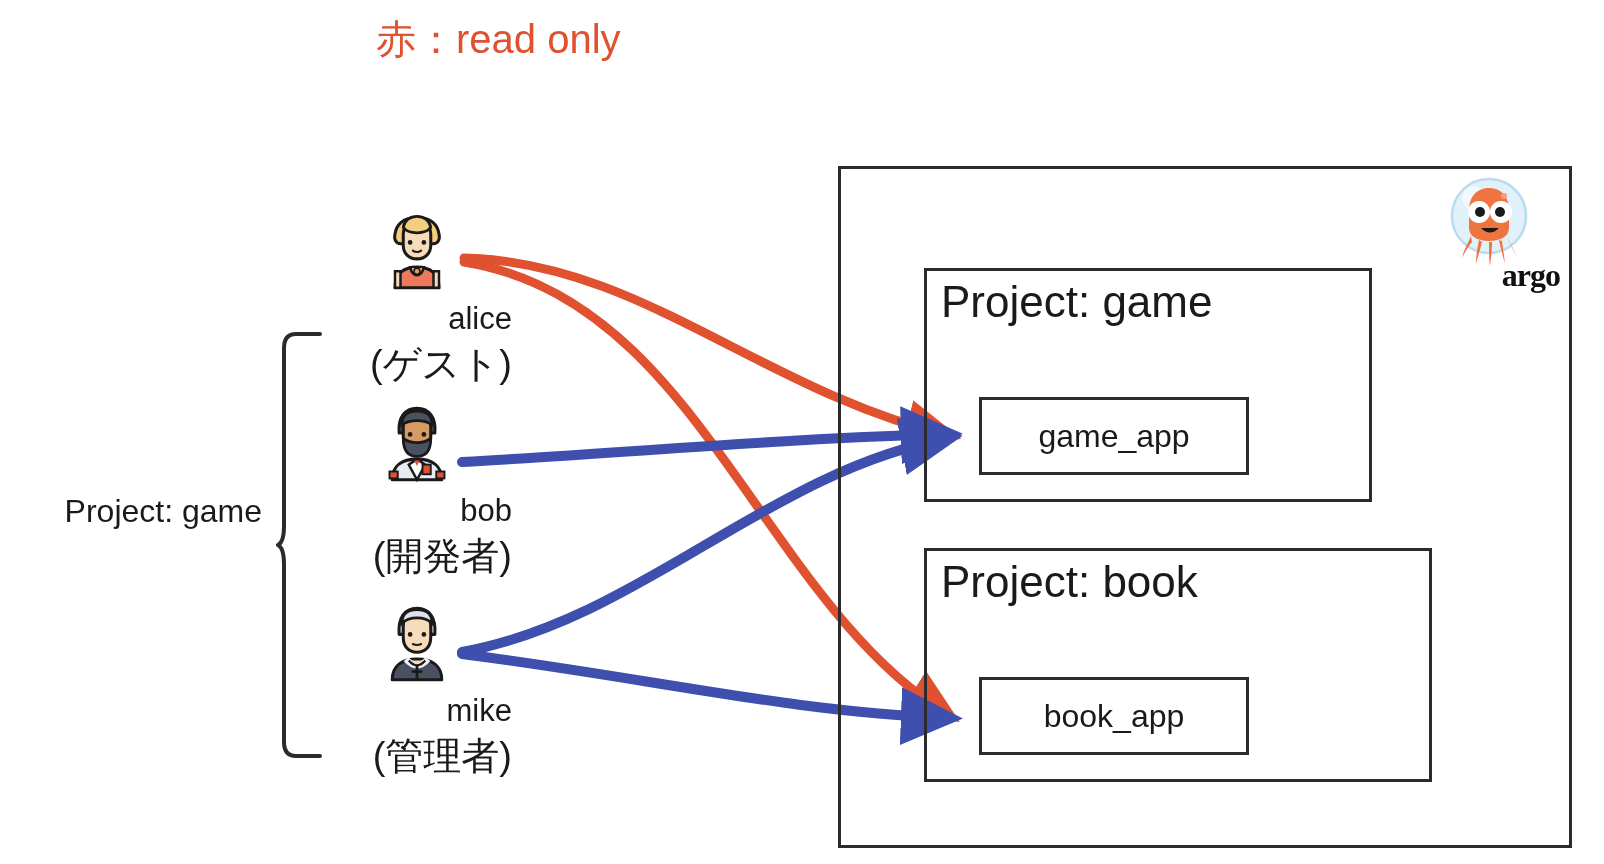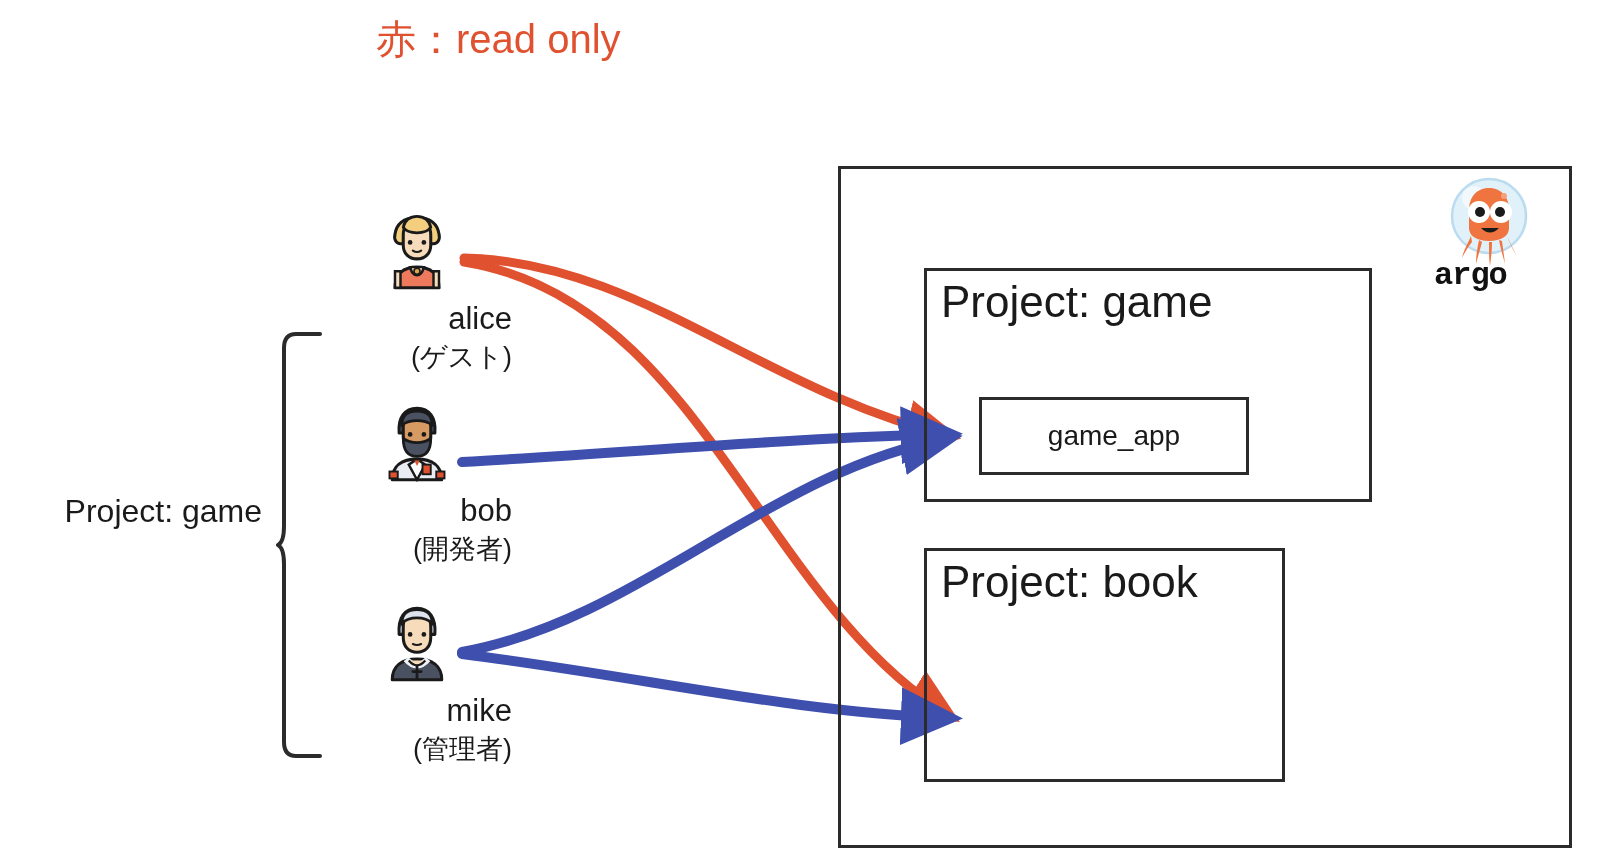--- a/index.html
+++ b/index.html
@@ -47,21 +47,21 @@
     font-family: "DejaVu Sans", sans-serif;
   }
   .user-name {
     display: block;
     font-size: 31px;
     color: #1a1a1a;
     line-height: 1.25;
   }
   .user-role {
     display: block;
-    font-size: 27px;
+    font-size: 38px;
     color: #1a1a1a;
     line-height: 1.35;
   }
 
   
   .person-svg { display:block; margin: 0 auto; }
 
   
   .brace-label {
     position: absolute;
@@ -85,21 +85,21 @@
     box-sizing: border-box;
     background: transparent;
   }
   .project-box {
     position: absolute;
     border: 3px solid #2b2b2b;
     box-sizing: border-box;
     background: transparent;
   }
   #project-game { left: 924px; top: 268px; width: 448px; height: 234px; }
-  #project-book { left: 924px; top: 548px; width: 361px; height: 234px; }
+  #project-book { left: 924px; top: 548px; width: 508px; height: 234px; }
 
   .project-title {
     position: absolute;
     left: 14px;
     top: 6px;
     font-size: 44px;
     color: #1a1a1a;
     white-space: nowrap;
   }
   .app-box {
@@ -108,44 +108,44 @@
     top: 126px;
     width: 270px;
     height: 78px;
     border: 3px solid #2b2b2b;
     box-sizing: border-box;
     display: flex;
     align-items: center;
     justify-content: center;
   }
   .app-label {
-    font-size: 28px;
+    font-size: 32px;
     color: #1a1a1a;
     white-space: nowrap;
   }
 
   
   .argo-logo {
     position: absolute;
     left: 1434px;
     top: 176px;
     width: 110px;
     height: 118px;
   }
   .argo-wordmark {
     position: absolute;
-    left: 0;
+    left: 16px;
     bottom: 0;
     width: 110px;
-    text-align: left;
+    text-align: right;
     font-size: 32px;
     font-weight: 700;
     color: #111111;
     letter-spacing: -1px;
-    font-family: Liberation Mono, monospace;
+    font-family: Liberation Serif, serif;
   }
 
   
   #edges {
     position: absolute;
     left: 0; top: 0;
     width: 1604px;
     height: 864px;
     pointer-events: none;
   }
@@ -255,20 +255,23 @@
 
   <div class="project-box" id="project-game">
     <div class="project-title">Project: game</div>
     <div class="app-box">
       <span class="app-label">game_app</span>
     </div>
   </div>
 
   <div class="project-box" id="project-book">
     <div class="project-title">Project: book</div>
+    <div class="app-box">
+      <span class="app-label">book_app</span>
+    </div>
   </div>
 
   <div class="argo-logo">
     <svg width="110" height="90" viewBox="0 0 110 90" xmlns="http://www.w3.org/2000/svg">
       <circle cx="55" cy="40" r="37" fill="#DBEEF8" opacity="0.85"></circle>
       <circle cx="55" cy="40" r="37" fill="none" stroke="#BBDCEE" stroke-width="2.5"></circle>
       <circle cx="40" cy="22" r="12" fill="#FFFFFF" opacity="0.55"></circle>
       <path d="M55 12c13 0 20 10 20 22v18c0 8-8 13-20 13s-20-5-20-13V34c0-12 7-22 20-22z" fill="#F0743F"></path>
       <path d="M37 60c-4 9-7 14-9 22 3-6 6-11 10-16z" fill="#F0743F"></path>
       <path d="M45 64c-2 10-3 16-3 24 2-8 4-14 6-22z" fill="#F0743F"></path>

